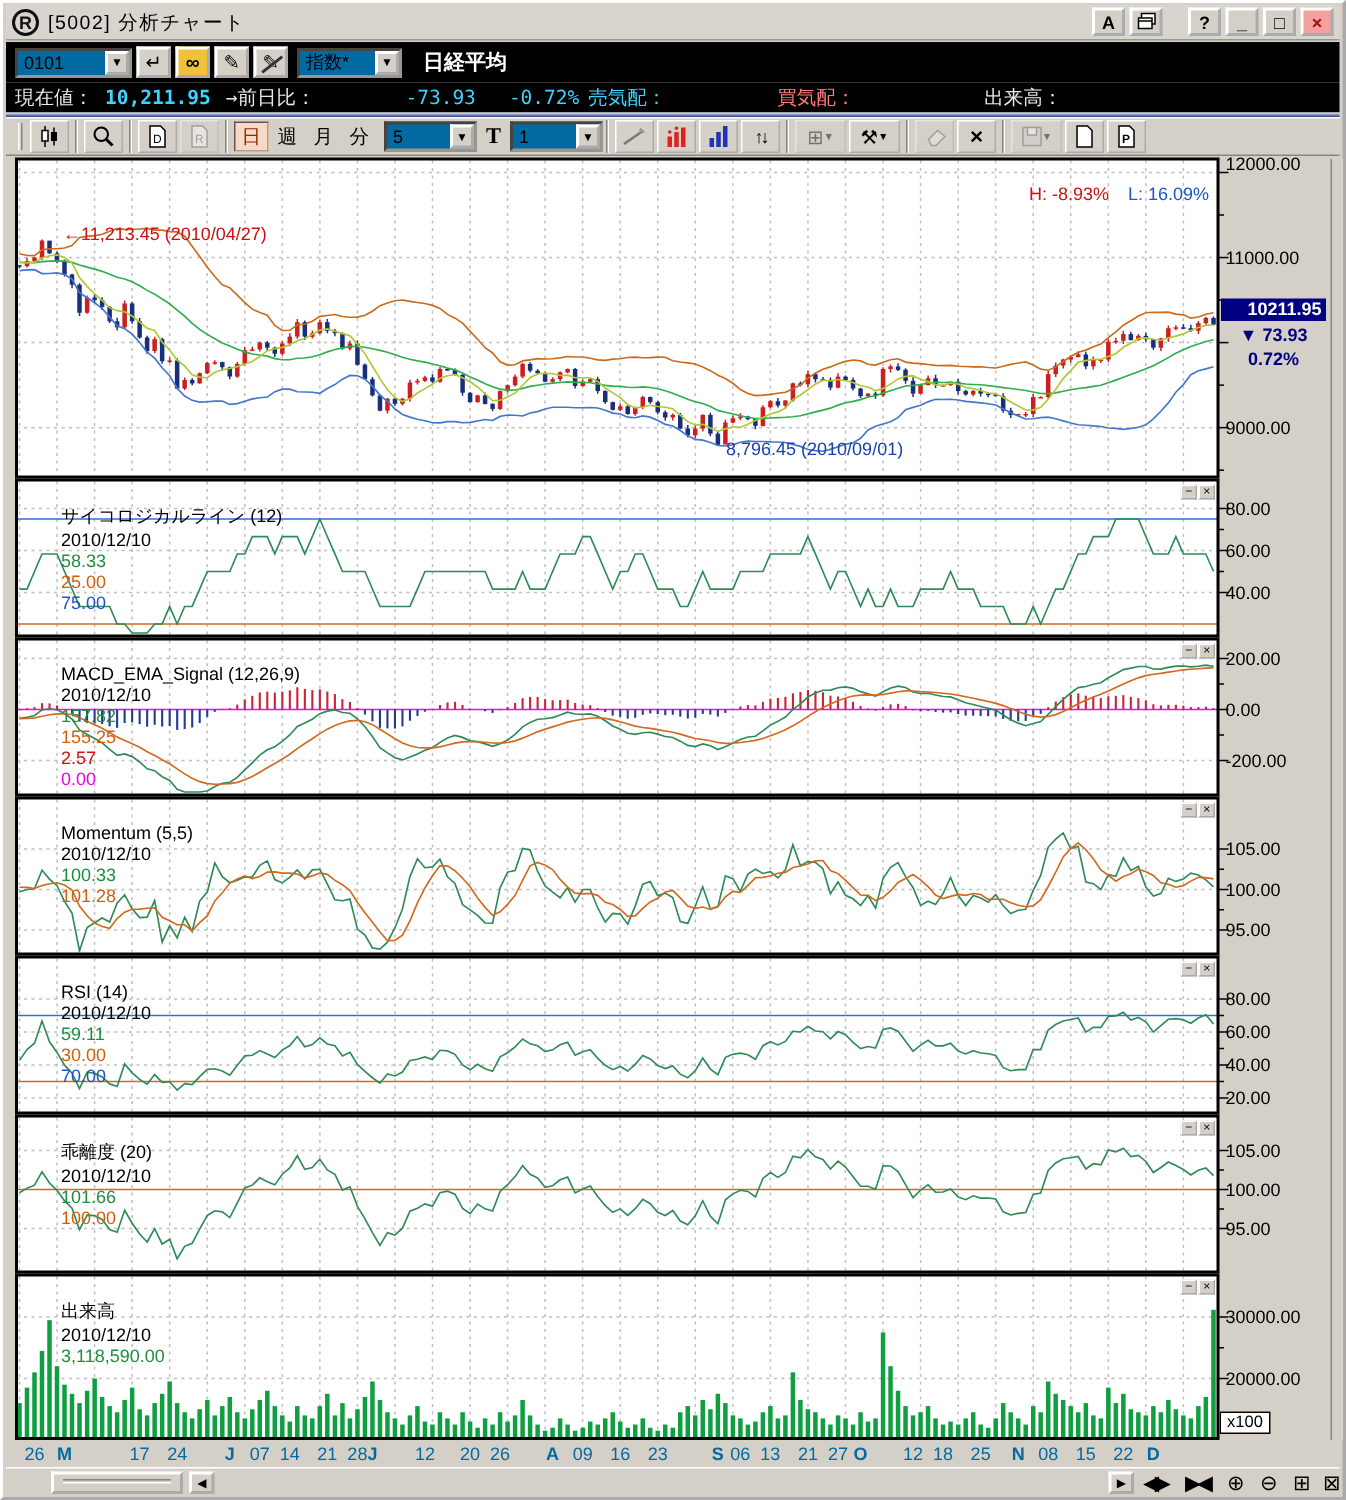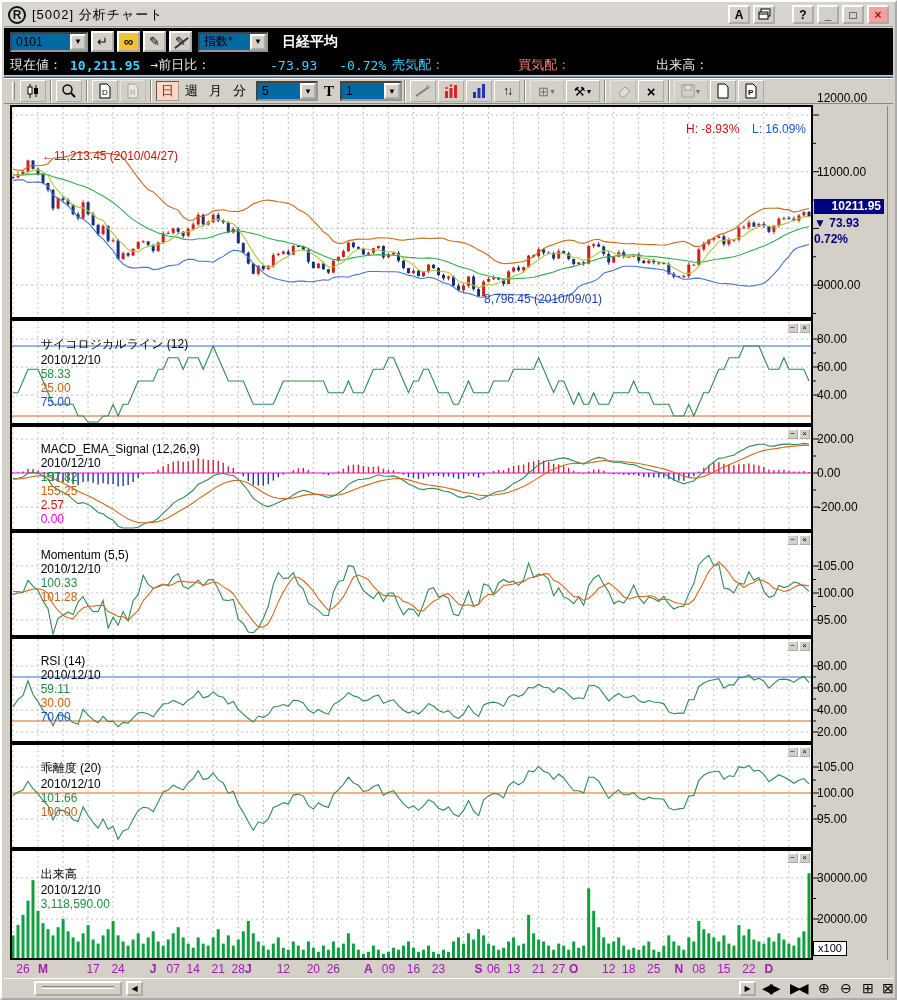--- a/index.html
+++ b/index.html
@@ -48,25 +48,25 @@
   .per.sel{background:#f6d9c6;border:1px inset #b98;color:#8a2a00;}
   .tlab{font-weight:bold;font-size:15px;margin:0 6px;color:#000;font-family:"Liberation Serif",serif;}
   
   .chartzone{position:absolute;left:0;top:102px;width:897px;height:898px;}
   .overlay{position:absolute;left:0;top:-102px;width:897px;height:1000px;}
   .lay{position:absolute;left:0;top:-102px;width:897px;height:1000px;pointer-events:none;}
   .hd{position:absolute;font-size:12px;color:#000;white-space:pre;}
   .gv{color:#1f8f3f;} .ov{color:#d2600a;} .bv{color:#1a56cc;} .rv{color:#cc1111;} .mv{color:#ee00ee;}
   .ann{position:absolute;font-size:12px;white-space:pre;}
   .ytick{position:absolute;left:815px;font-size:12px;color:#000;transform:translateY(-50%);white-space:pre;}
-  .xtick{position:absolute;top:960px;width:24px;text-align:center;font-size:12px;color:#a21caf;}
+  .xtick{position:absolute;top:960px;width:24px;text-align:center;font-size:12px;color:#0369a1;}
   .xtick.b{font-weight:bold;}
   .pbox{position:absolute;left:812px;top:197px;width:70px;height:15px;background:#000080;color:#fff;
         font-size:12px;font-weight:bold;text-align:right;padding-right:3px;line-height:15px;}
-  .pchg{position:absolute;left:812px;width:70px;text-align:left;font-size:12px;color:#000080;font-weight:bold;}
+  .pchg{position:absolute;left:812px;width:70px;text-align:center;font-size:12px;color:#000080;font-weight:bold;}
   .x100{position:absolute;left:811px;top:939px;width:34px;height:15px;background:#fff;border:1px solid #000;
         font-size:11px;text-align:center;line-height:13px;color:#000;}
   .pmini{position:absolute;width:11px;height:10px;background:#d4d0c8;border:1px outset #fff;
          font-size:8px;line-height:8px;text-align:center;color:#000;pointer-events:auto;}
   .vstrip{position:absolute;left:885px;top:104px;width:9px;height:854px;background:#d4d0c8;
           border-left:1px solid #8a867e;border-right:1px solid #fff;}
   
   .scrollrow{position:absolute;left:2px;top:976px;right:2px;height:20px;background:#d4d0c8;border-top:1px solid #fff;}
   .thumb{position:absolute;left:30px;top:2px;width:88px;height:15px;background:#d4d0c8;border:2px outset #fff;}
   .thumb .gl{margin:3px 6px 0 6px;border-top:1px solid #8a867e;border-bottom:1px solid #fff;height:3px;}
@@ -1271,21 +1271,21 @@
         <span class="gv">3,118,590.00</span>
       </div>
 
       <div class="pbox">10211.95</div>
       <div class="pchg" style="top:214px">
         <span>▼</span><span> </span>
         <span>73.93</span>
       </div>
       <div class="pchg" style="top:230px">0.72%</div>
       <div class="x100">x100</div>
-    <div class="ytick" style="top: 96px;">12000.00</div>
+    <div class="ytick" style="top: 107px;">12000.00</div>
         <div class="ytick" style="top: 170px;">11000.00</div>
         <div class="ytick" style="top: 283px;">9000.00</div>
         <div class="ytick" style="top: 337px;">80.00</div>
         <div class="ytick" style="top: 365px;">60.00</div>
         <div class="ytick" style="top: 393px;">40.00</div>
         <div class="ytick" style="top: 437px;">200.00</div>
         <div class="ytick" style="top: 471px;">0.00</div>
         <div class="ytick" style="top: 505px;">-200.00</div>
         <div class="ytick" style="top: 564px;">105.00</div>
         <div class="ytick" style="top: 591px;">100.00</div>

